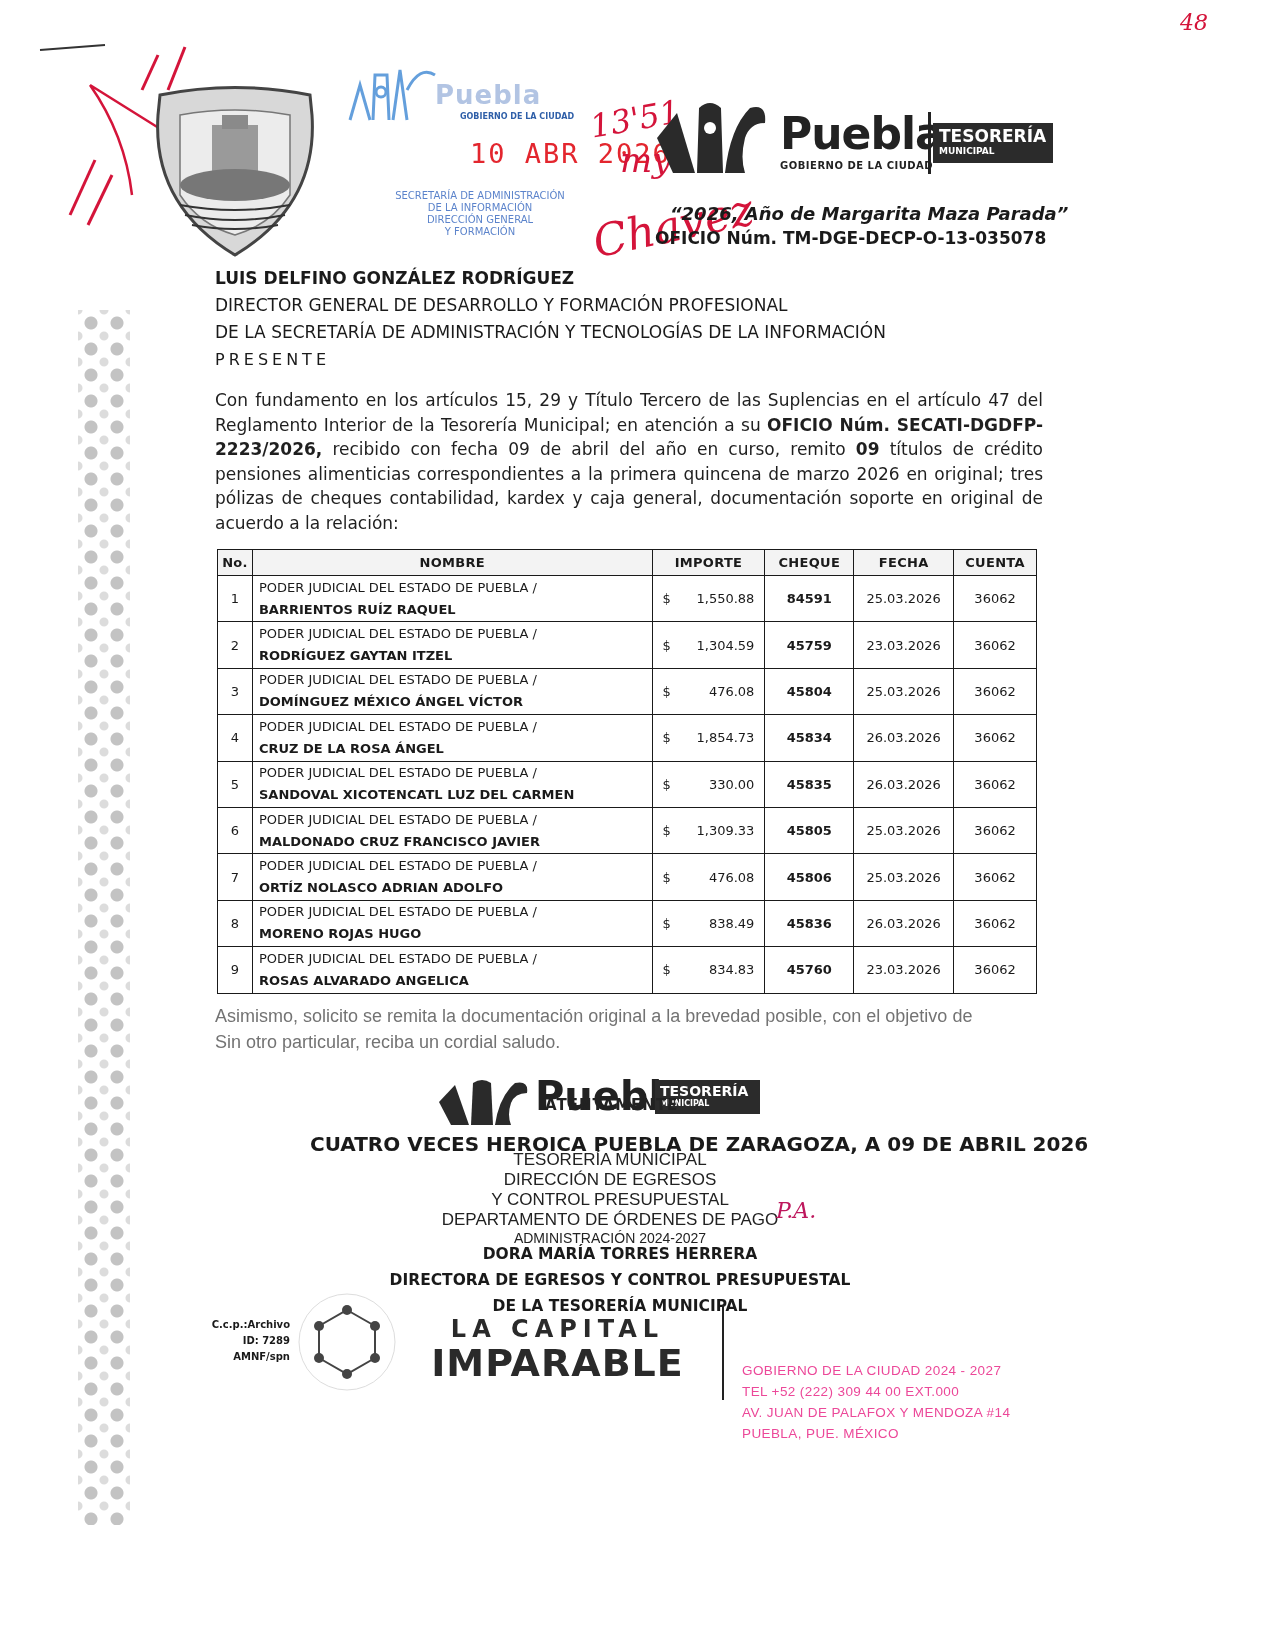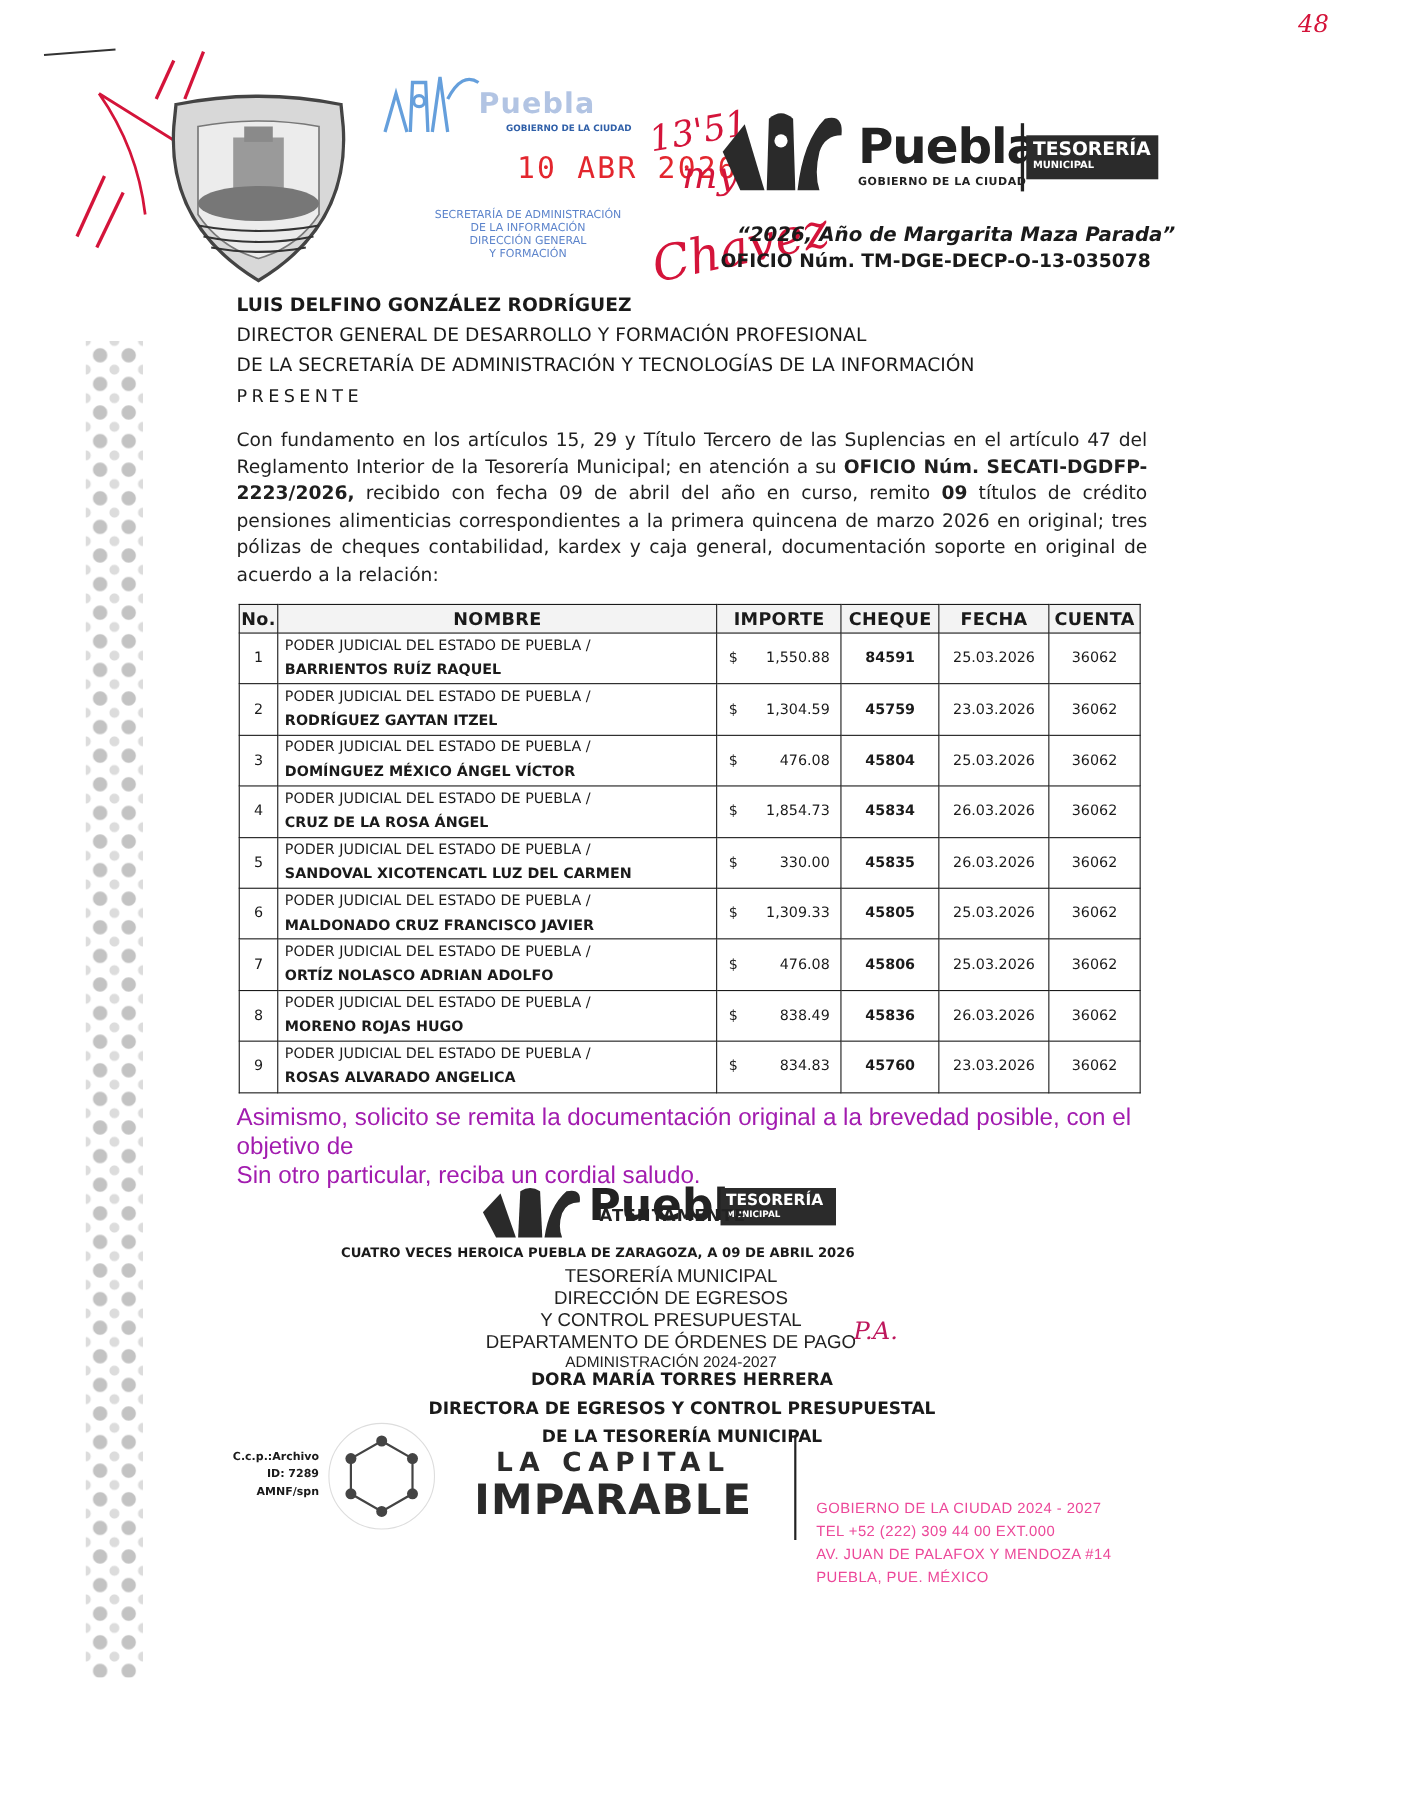--- a/index.html
+++ b/index.html
@@ -52,43 +52,43 @@
   .addr .line { font-size: 17px; line-height: 27px; white-space: nowrap; }
   .addr .presente { font-size: 16px; letter-spacing: 4px; line-height: 27px; }
 
   
   .para { left: 215px; top: 388px; width: 828px; font-size: 17px; line-height: 24.6px; text-align: justify; color: #1f1f1f; }
   .para b { font-weight: bold; }
 
   
   .tbl { left: 217px; top: 549px; width: 820px; border-collapse: collapse; font-size: 13px; }
   .tbl th, .tbl td { border: 1.5px solid #1a1a1a; }
-  .tbl th { height: 26px; font-size: 16px; font-weight: bold; text-align: center; background: #f3f3f3; letter-spacing: .3px; }
+  .tbl th { height: 26px; font-size: 13px; font-weight: bold; text-align: center; background: #f3f3f3; letter-spacing: .3px; }
   .tbl td { height: 46.4px; }
   .c-no { width: 35px; text-align: center; }
   .c-nom { width: 400px; padding-left: 6px; line-height: 22px; }
   .c-nom .org { font-size: 13px; display: block; white-space: nowrap; }
   .c-nom .per { font-size: 13px; font-weight: bold; display: block; white-space: nowrap; }
   .c-imp { width: 113px; padding: 0 10px; }
   .c-imp .cur { float: left; }
   .c-imp .amt { float: right; }
   .c-chq { width: 89px; text-align: center; font-weight: bold; }
   .c-fec { width: 100px; text-align: center; }
   .c-cta { width: 83px; text-align: center; }
 
-  .closing { left: 215px; top: 1003px; width: 840px; font-size: 22px; line-height: 26px; color: #a21caf; font-family: "Liberation Sans", sans-serif; }
+  .closing { left: 215px; top: 1003px; width: 840px; font-size: 18px; line-height: 26px; color: #737373; font-family: "Liberation Sans", sans-serif; }
 
   
   .sig-logo { left: 437px; top: 1077px; width: 325px; height: 52px; }
   .sig-logo .art { position: absolute; left: 0; top: 0; width: 95px; height: 50px; }
   .sig-logo .word { position: absolute; left: 98px; top: -4px; font-size: 40px; font-weight: bold; color: #222; }
   .sig-logo .tes { position: absolute; left: 218px; top: 3px; width: 105px; height: 34px; background: #2b2b2b; color: #fff; font-size: 14px; font-weight: bold; padding: 3px 5px; line-height: 16px; }
   .sig-logo .tes small { display: block; font-size: 8px; line-height: 9px; }
   .atentamente { left: 545px; top: 1096px; font-size: 15px; font-weight: bold; color: #222; letter-spacing: 1px; text-align: center; }
-  .place-date { left: 310px; top: 1132px; font-size: 12px; font-weight: bold; white-space: nowrap; text-align: right; }
+  .place-date { left: 310px; top: 1132px; font-size: 20px; font-weight: bold; white-space: nowrap; text-align: right; }
   .seal { left: 430px; top: 1150px; width: 360px; text-align: center; font-family: "Liberation Sans", sans-serif; font-size: 17px; line-height: 20px; color: #222; }
   .seal .s-admin { font-size: 14px; line-height: 16px; }
   .pa { left: 776px; top: 1198px; font-family: "DejaVu Serif", serif; font-style: italic; font-size: 22px; color: #be185d; }
   .signer { left: 300px; top: 1241px; width: 640px; text-align: center; font-size: 15.5px; font-weight: bold; line-height: 26px; white-space: nowrap; }
 
   .ccp { left: 205px; top: 1317px; width: 85px; text-align: right; font-size: 10px; font-weight: bold; line-height: 16px; }
   .norma { left: 295px; top: 1290px; width: 105px; height: 105px; }
   .capital { left: 420px; top: 1315px; width: 275px; text-align: center; }
   .capital .c1 { font-size: 24px; font-weight: bold; letter-spacing: 6px; color: #2a2a2a; }
   .capital .c2 { font-size: 38px; font-weight: bold; color: #2a2a2a; line-height: 40px; letter-spacing: 1px; }

